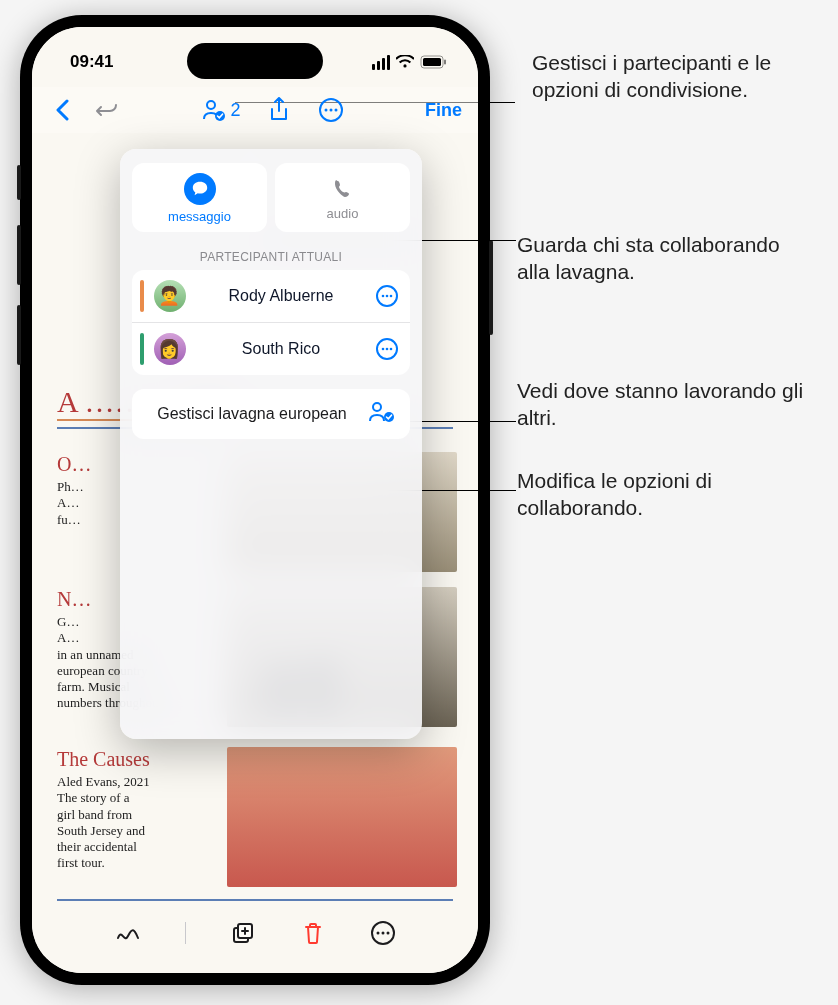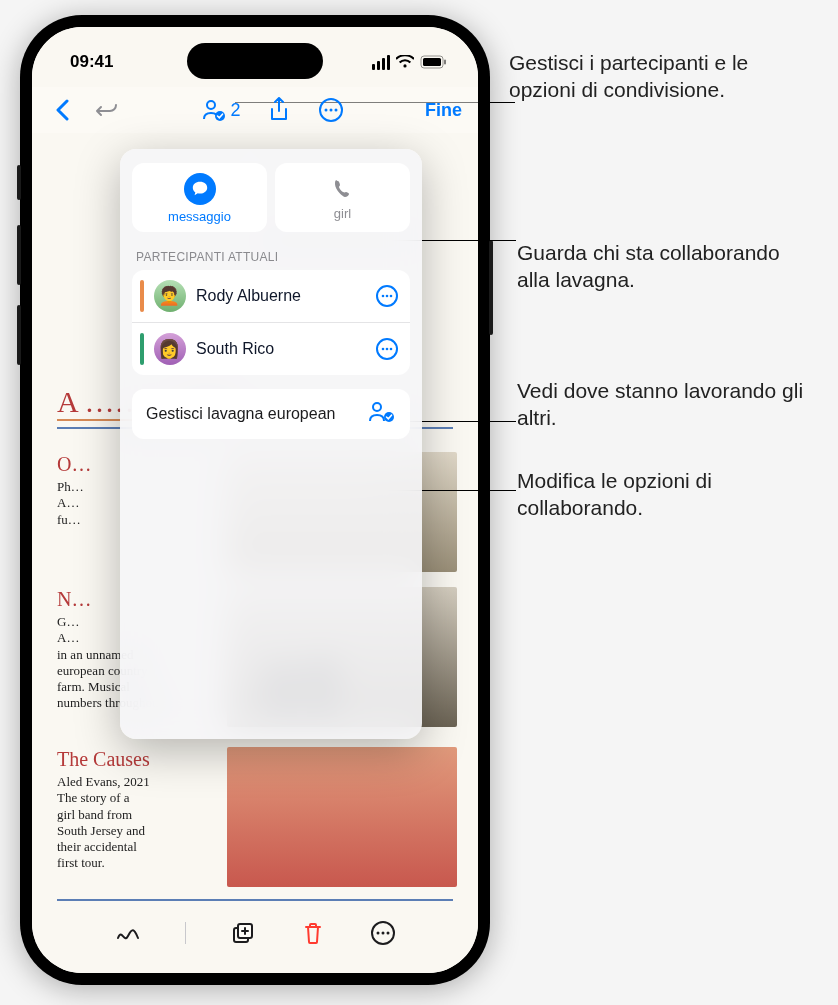--- a/index.html
+++ b/index.html
@@ -109,20 +109,21 @@
   .popover {
     position:absolute;
     top:122px; left:88px;
     width:302px;
     background:rgba(245,245,247,0.9);
     backdrop-filter: blur(16px);
     border-radius:16px;
     box-shadow: 0 12px 45px rgba(0,0,0,0.28);
     padding:14px 12px 300px 12px;
     z-index:60;
+    text-align:center;
   }
   .popover::before {
     content:""; position:absolute; top:-8px; left:120px;
     border:10px solid transparent; border-bottom-color:rgba(245,245,247,0.92);
   }
   .contact-row { display:flex; gap:8px; }
   .contact-btn {
     flex:1; background:#fff; border-radius:12px;
     display:flex; flex-direction:column; align-items:center; justify-content:center;
     padding:10px 0 8px; gap:4px;
@@ -144,22 +145,22 @@
   .part-name { flex:1; font-size:16px; color:#0f172a; }
   .more-circ { width:22px; height:22px; border:2px solid #007aff; border-radius:50%; color:#007aff; display:flex; align-items:center; justify-content:center; }
   .option-card { background:#fff; border-radius:12px; padding:12px 14px; display:flex; align-items:center; margin-top:14px; gap:10px; }
   .option-label { flex:1; font-size:16px; color:#1c1c1e; }
   .switch { width:50px; height:30px; background:#34c759; border-radius:15px; position:relative; }
   .switch::after{content:"";position:absolute;right:2px;top:2px;width:26px;height:26px;background:#fff;border-radius:50%;box-shadow:0 1px 3px rgba(0,0,0,0.2);}
   .share-icon { color:#007aff; }
 
   
   .callout { position:absolute; font-size:21px; color:#222; line-height:1.28; }
-  .c1 { left:509px; top:50px; width:300px; }
-  .c2 { left:517px; top:240px; width:300px; }
+  .c1 { left:532px; top:50px; width:300px; }
+  .c2 { left:517px; top:232px; width:300px; }
   .c3 { left:517px; top:378px; width:300px; }
   .c4 { left:517px; top:468px; width:300px; }
   .leader { position:absolute; height:1px; background:#000; }
   .l1 { top:102px; left:235px; width:280px; }
   .l2 { top:240px; left:260px; width:256px; }
   .l3 { top:421px; left:370px; width:146px; }
   .l4 { top:490px; left:382px; width:134px; }
 </style>
 </head>
 <body>
@@ -284,21 +285,21 @@
               </svg>
           </div>
           <div class="cb-label">messaggio</div>
         </div>
         <div class="contact-btn">
           <div class="cb-icon">
             <svg width="20" height="20" viewBox="0 0 20 20">
                 <path d="M5 2c1 0 2 3 2 4s-1 1-1 2 2 4 4 5 2 0 3 0 3 1 3 2-2 3-4 3S2 11 2 5s2-3 3-3z" fill="#8e8e93"></path>
               </svg>
           </div>
-          <div class="cb-label">girl</div>
+          <div class="cb-label">audio</div>
         </div>
       </div>
 
       <div class="section-header">PARTECIPANTI ATTUALI</div>
       <div class="list-card">
         <div class="part-row">
           <div class="presence" style="background:#e98b4a"></div>
           <div class="avatar">🧑‍🦱</div>
           <div class="part-name">Rody Albuerne</div>
           <div class="more-circ">

